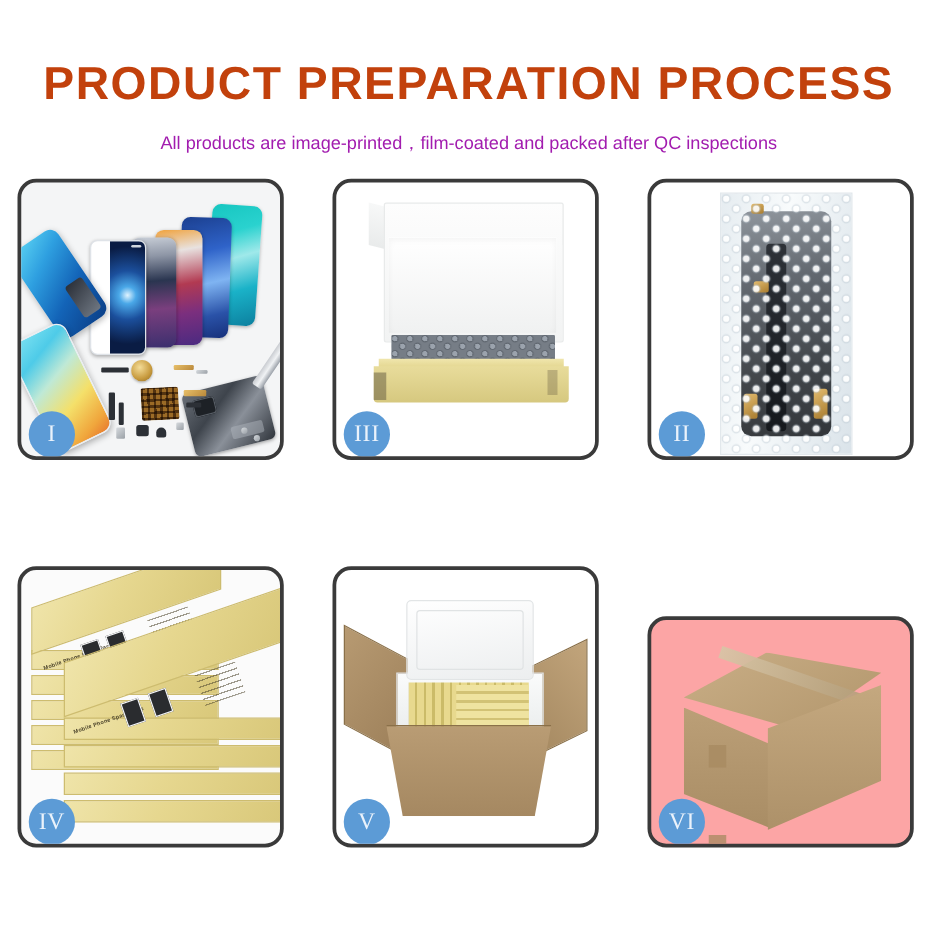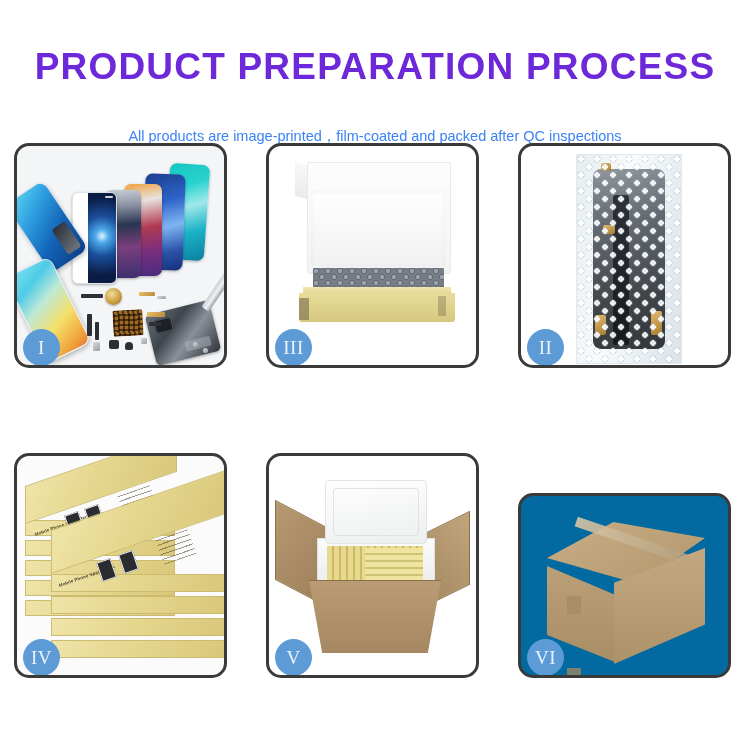--- a/index.html
+++ b/index.html
@@ -7,33 +7,33 @@
     width:750px;height:750px;
     background:#ffffff;
     font-family:"Liberation Sans",sans-serif;
     overflow:hidden;
     position:relative;
   }
 
   
   .header{position:absolute;left:0;top:0;width:750px;text-align:center;}
   .title{
-    margin:0;padding:14px;
+    margin:0;padding:4px;
     font-size:37px;
     font-weight:bold;
     letter-spacing:1.2px;
-    color:#6d28d9;
+    color:#c2410c;
     line-height:1;
     padding-top:48px;
     white-space:nowrap;
   }
   .subtitle{
-    margin:12px;padding:0;
+    margin:0;padding:0;
     font-size:14.5px;
-    color:#3b82f6;
+    color:#a21caf;
     padding-top:16px;
     white-space:nowrap;
   }
 
   
   .grid{
     position:absolute;
     left:14px;top:143px;
     width:722px;
     display:grid;
@@ -279,21 +279,21 @@
     position:absolute;left:58px;top:90px;width:96px;height:42px;
     background:
       repeating-linear-gradient(90deg,#e8d98e 0 5px,#cbbb68 5px 7px);
   }
   .yellow-rows2{
     position:absolute;left:96px;top:92px;width:58px;height:40px;
     background:repeating-linear-gradient(0deg,#efe3a0 0 5px,#d2c275 5px 7px);
   }
 
   
-  .p6{background:#0369a1;margin-top:40px;}
+  .p6{background:#fca5a5;margin-top:40px;}
   .c6-top{
     position:absolute;left:26px;top:26px;width:158px;height:62px;
     background:linear-gradient(150deg,#c9ae86,#b2966c);
     clip-path:polygon(42% 0,100% 26%,58% 100%,0 58%);
   }
   .c6-seam{
     position:absolute;left:52px;top:40px;width:120px;height:10px;
     background:linear-gradient(90deg,rgba(215,197,166,.9),rgba(180,158,122,.9));
     transform:rotate(19deg);
   }

